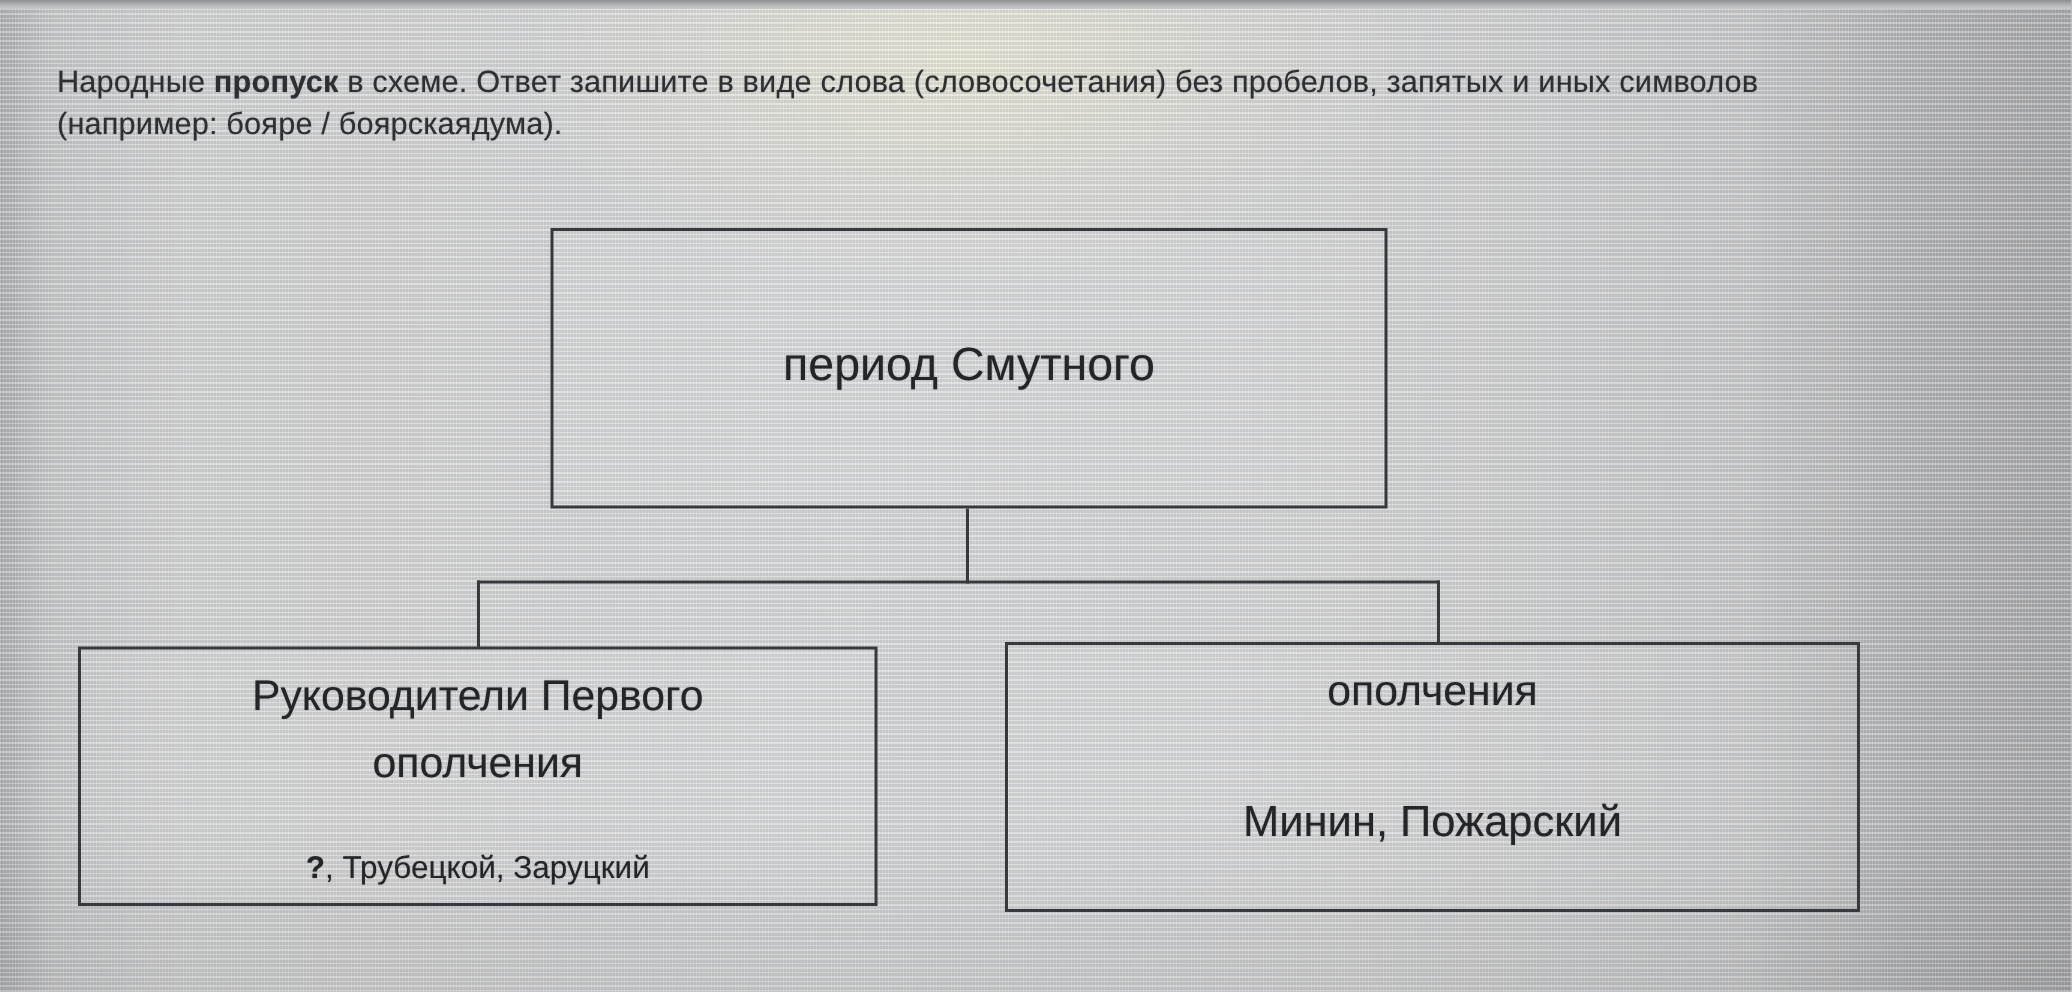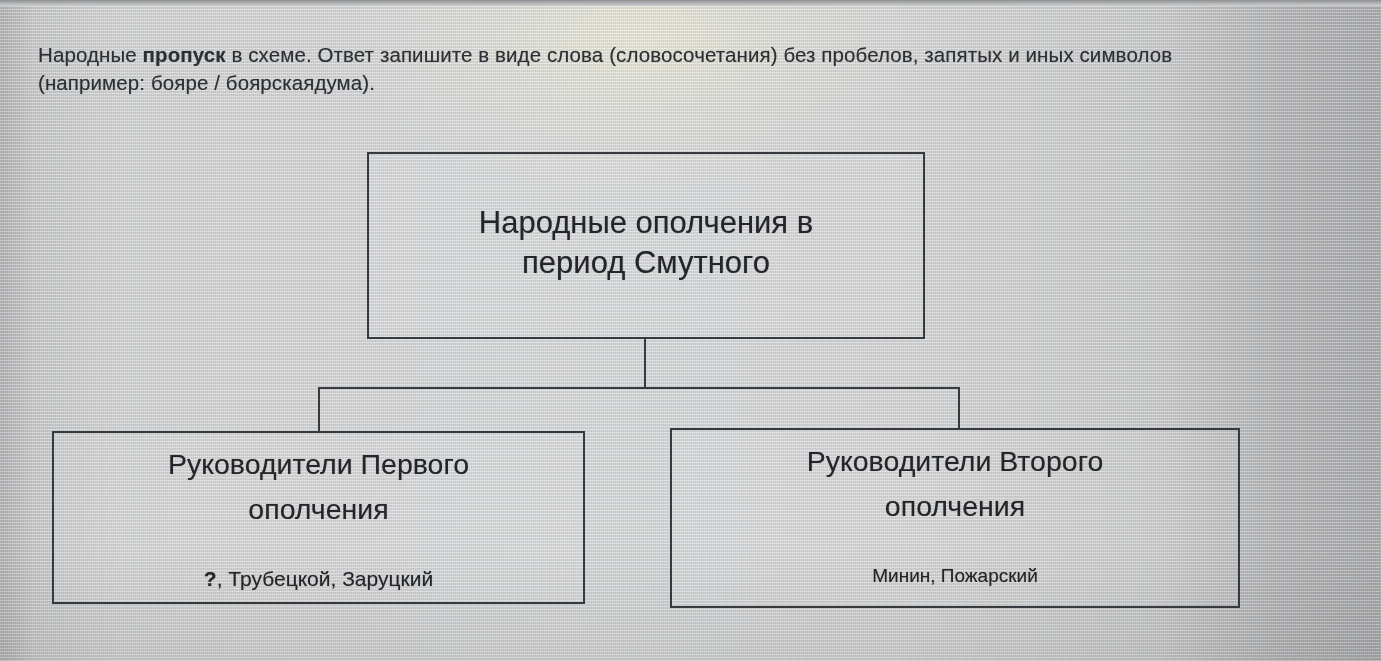--- a/index.html
+++ b/index.html
@@ -148,22 +148,22 @@
     top: 428px;
     width: 570px;
     height: 180px;
     font-size: 28.5px;
     line-height: 39px;
     padding: 6px 8px 4px 8px;
     justify-content: flex-start;
   }
   #node-second .title { margin-top: 6px; }
   #node-second .members {
-    margin-top: 30px;
-    font-size: 19px;
+    margin-top: 48px;
+    font-size: 29px;
     white-space: nowrap;
   }
 
   
   .conn {
     position: absolute;
     background: #363a3f;
   }
   #conn-stem     { left: 644px; top: 339px; width: 2px;   height: 50px; }
   #conn-bar      { left: 318px; top: 387px; width: 642px; height: 2px;  }
@@ -182,29 +182,27 @@
 <div id="content">
 
   <p class="instruction"><span>Народные </span><span class="b">пропуск</span><span> в схеме. Ответ запишите в виде слова (словосочетания) без пробелов, запятых и иных символов (например: бояре / боярскаядума).</span></p>
 
   <div class="conn" id="conn-stem"></div>
   <div class="conn" id="conn-bar"></div>
   <div class="conn" id="conn-drop-l"></div>
   <div class="conn" id="conn-drop-r"></div>
 
   <div class="node" id="node-root">
-    <span class="line">Народные ополчения в</span>
     <span class="line">период Смутного</span>
   </div>
 
   <div class="node" id="node-first">
     <span class="title">Руководители Первого</span>
     <span class="title">ополчения</span>
     <span class="members"><span class="q">?</span><span>, Трубецкой, Заруцкий</span></span>
   </div>
 
   <div class="node" id="node-second">
-    <span class="title">Руководители Второго</span>
     <span class="title">ополчения</span>
     <span class="members">Минин, Пожарский</span>
   </div>
 
 </div>
 
 </body></html>

